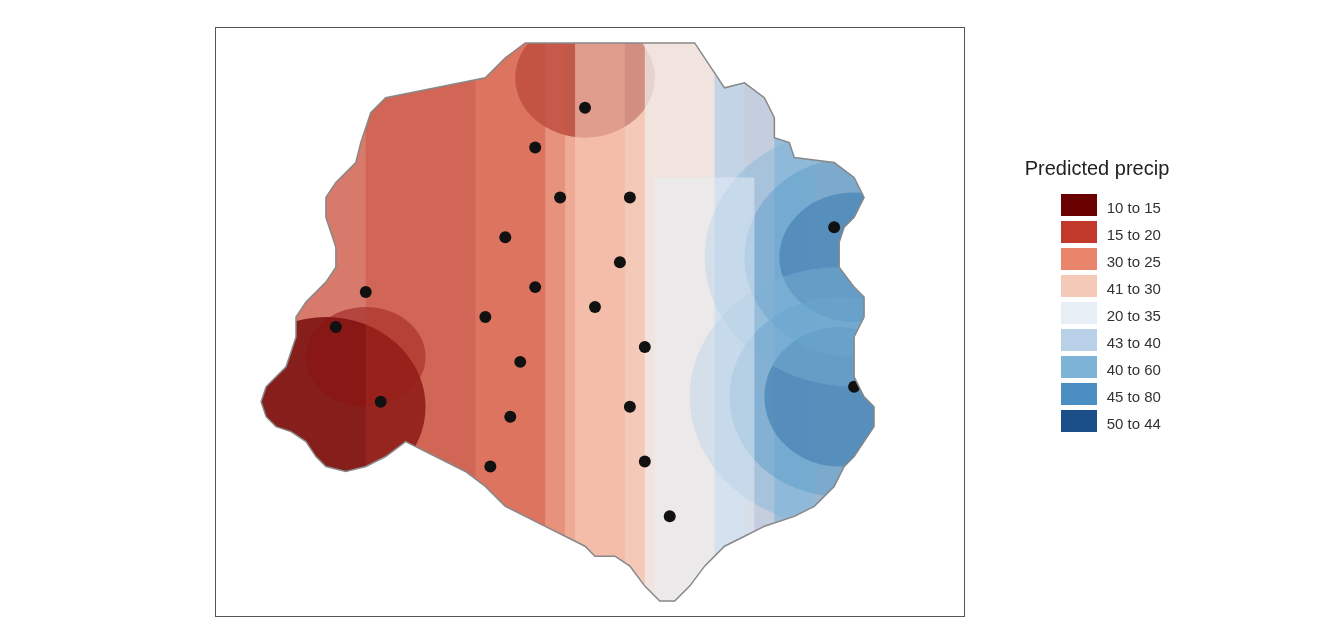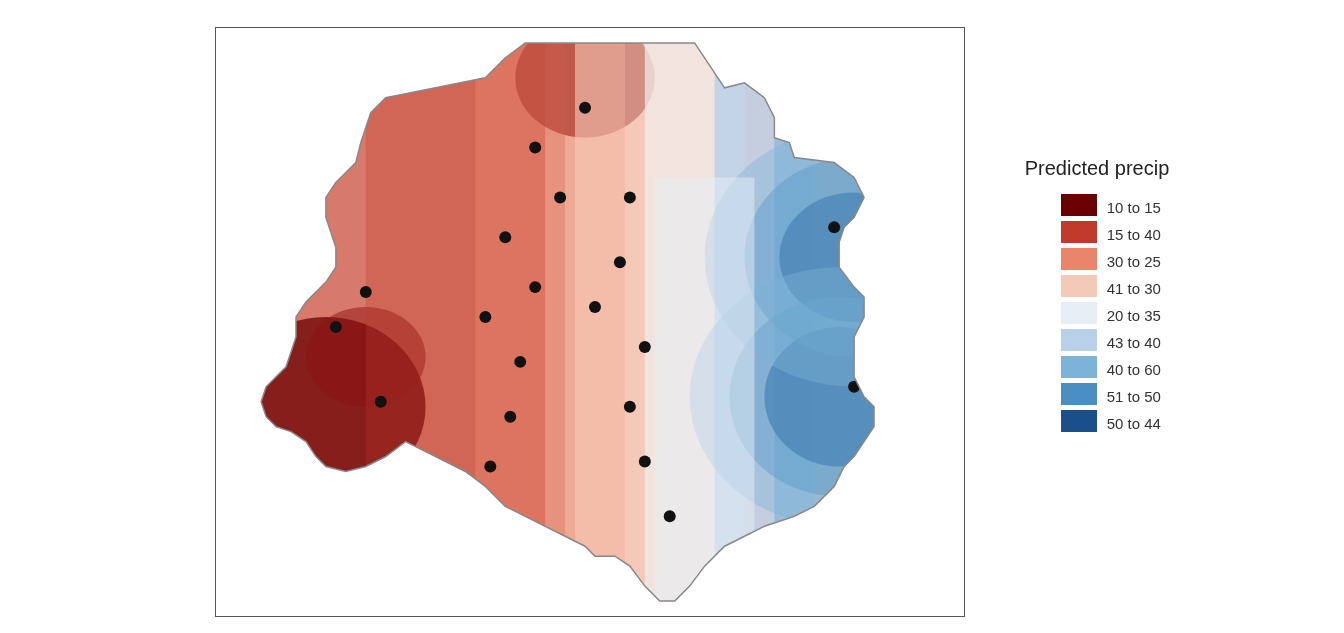--- a/index.html
+++ b/index.html
@@ -337,21 +337,21 @@
 
   <div class="legend">
     <div class="legend-title">Predicted precip</div>
     <div id="legend-items-container">
         <div class="legend-item">
           <div class="legend-swatch" style="background-color: rgb(107, 0, 0);"></div>
           <span class="legend-label">10 to 15</span>
         </div>
         <div class="legend-item">
           <div class="legend-swatch" style="background-color: rgb(192, 57, 43);"></div>
-          <span class="legend-label">15 to 40</span>
+          <span class="legend-label">15 to 20</span>
         </div>
         <div class="legend-item">
           <div class="legend-swatch" style="background-color: rgb(232, 133, 106);"></div>
           <span class="legend-label">30 to 25</span>
         </div>
         <div class="legend-item">
           <div class="legend-swatch" style="background-color: rgb(245, 201, 184);"></div>
           <span class="legend-label">41 to 30</span>
         </div>
         <div class="legend-item">
@@ -361,21 +361,21 @@
         <div class="legend-item">
           <div class="legend-swatch" style="background-color: rgb(184, 208, 232);"></div>
           <span class="legend-label">43 to 40</span>
         </div>
         <div class="legend-item">
           <div class="legend-swatch" style="background-color: rgb(126, 179, 216);"></div>
           <span class="legend-label">40 to 60</span>
         </div>
         <div class="legend-item">
           <div class="legend-swatch" style="background-color: rgb(74, 142, 194);"></div>
-          <span class="legend-label">51 to 50</span>
+          <span class="legend-label">45 to 80</span>
         </div>
         <div class="legend-item">
           <div class="legend-swatch" style="background-color: rgb(26, 79, 138);"></div>
           <span class="legend-label">50 to 44</span>
         </div>
       </div>
   </div>
 </div>
 
 </body></html>

